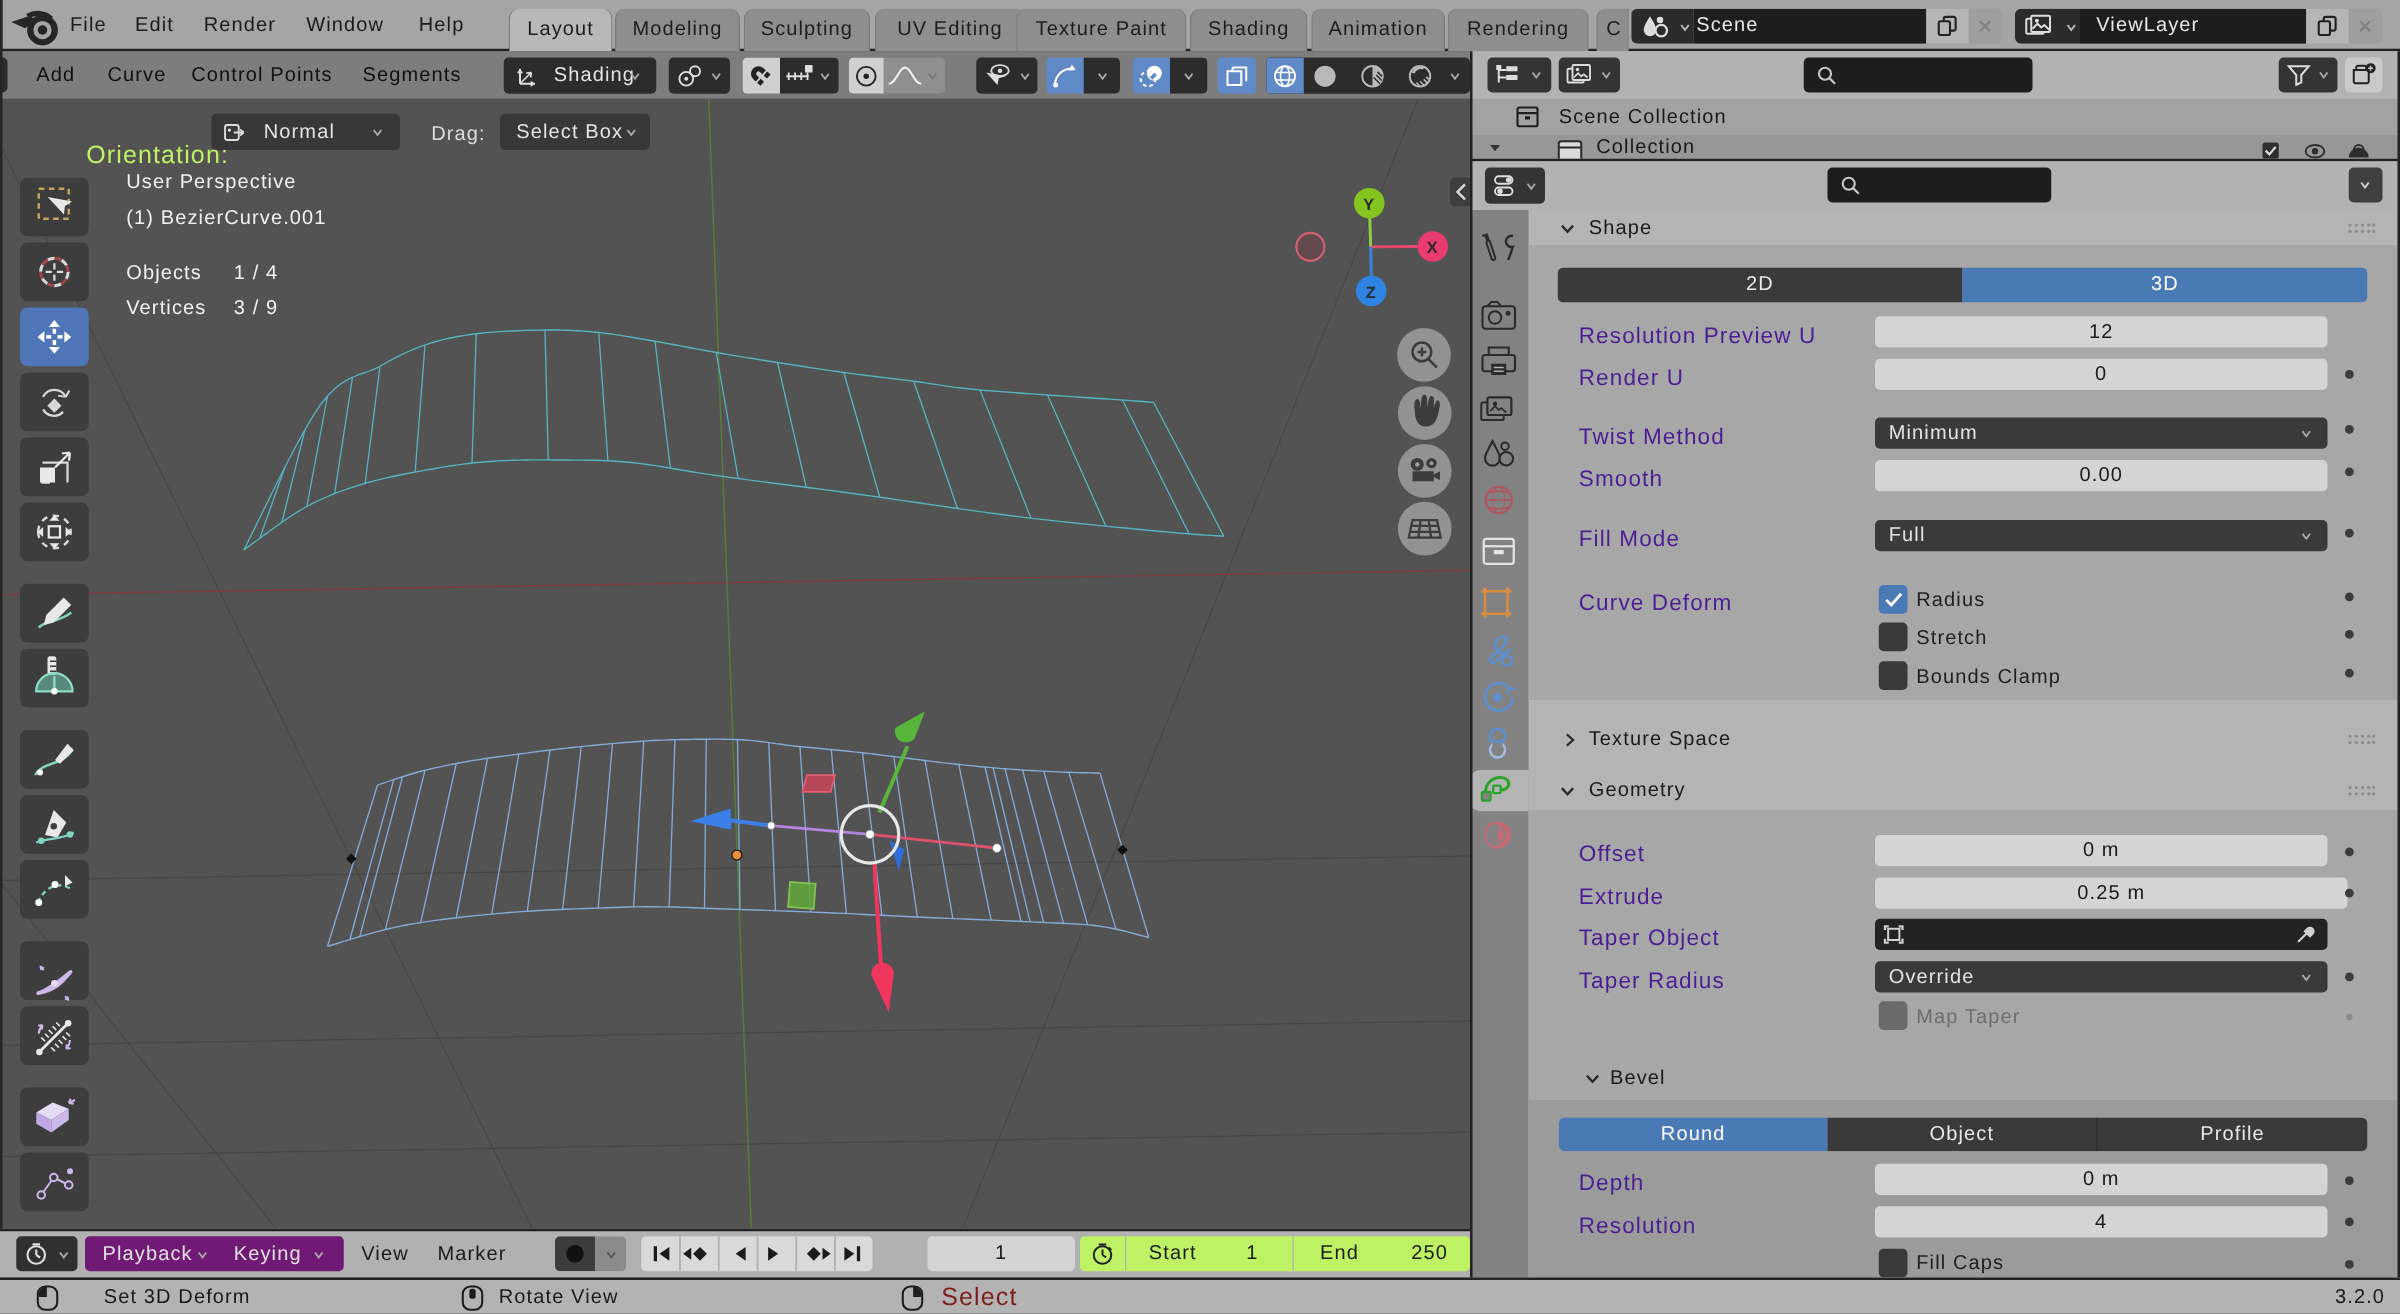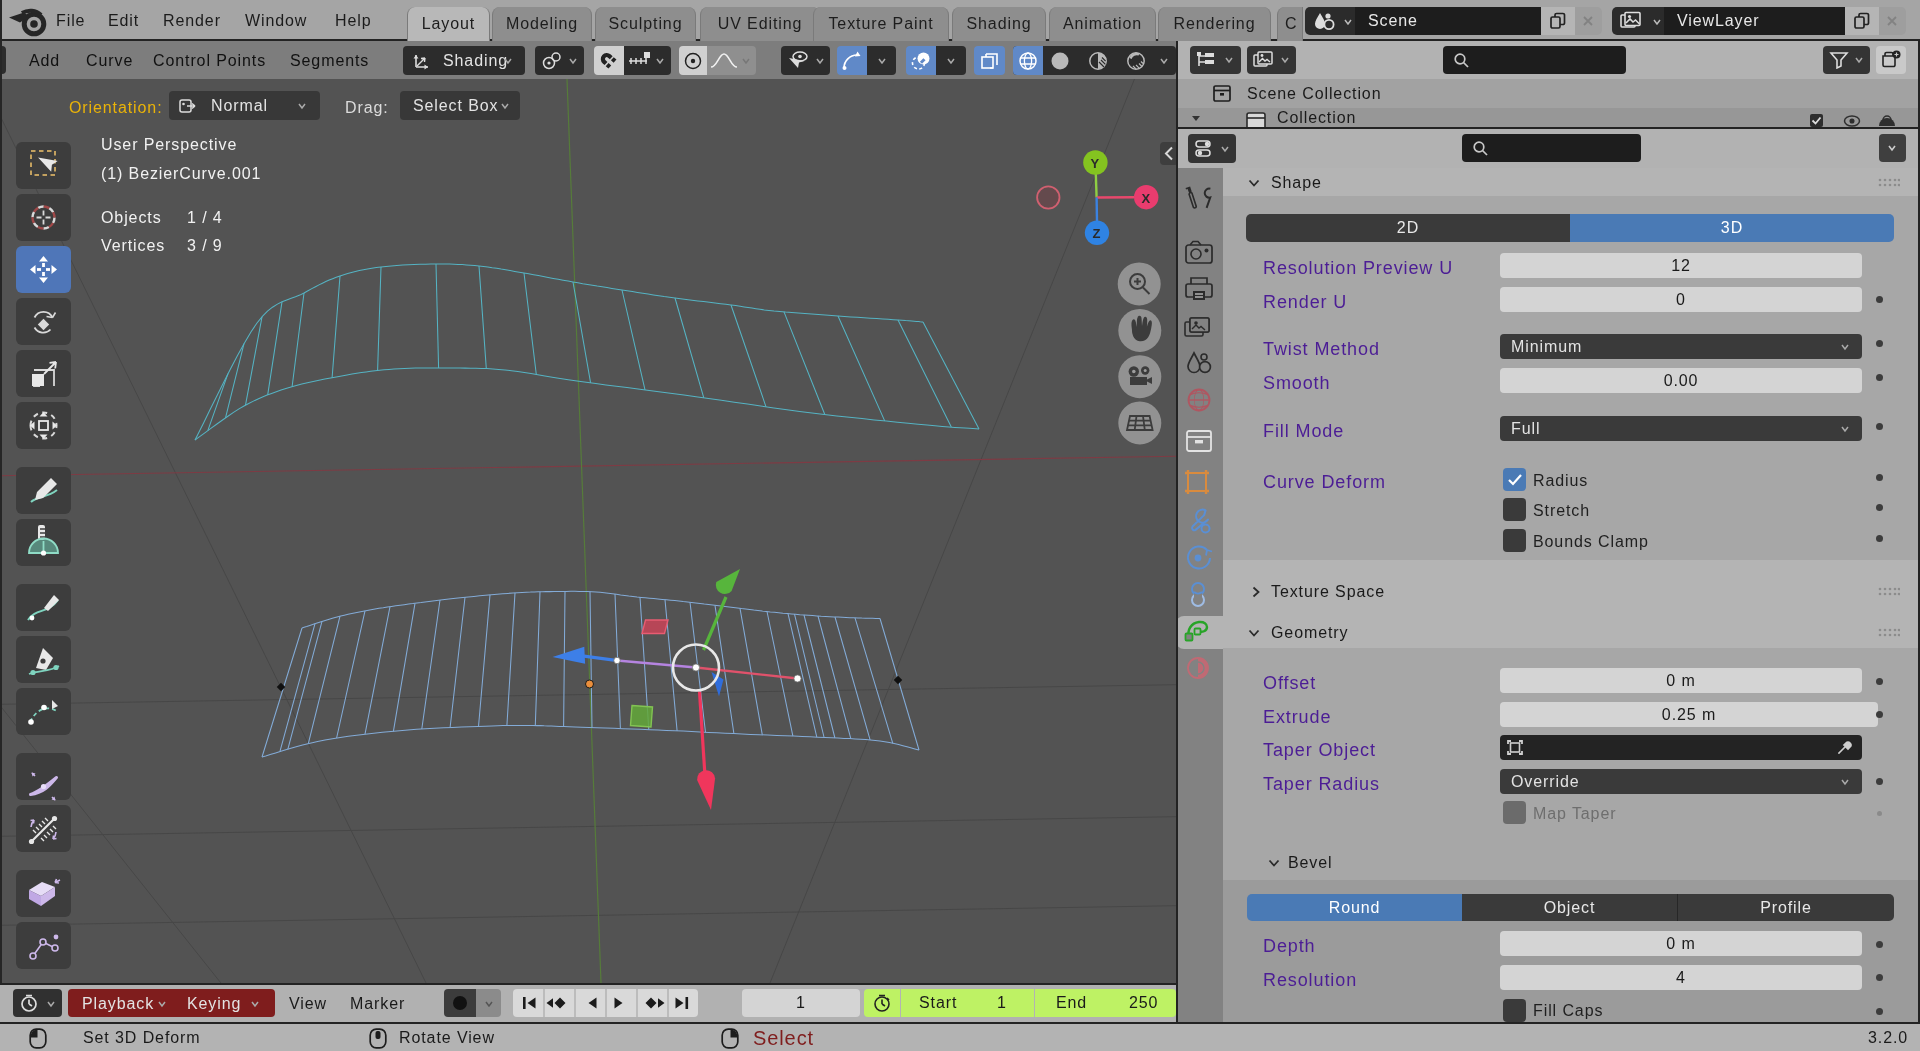--- a/index.html
+++ b/index.html
@@ -64,21 +64,21 @@
     <div class="abs" style="left:1305px;top:7px;width:297px;height:28px;border-radius:5px;overflow:hidden">
       <div class="abs" style="left:0;top:0;width:50px;height:28px;background:#2b2b2b"></div>
       <svg class="abs" style="left:7px;top:4px" width="26" height="20" viewBox="0 0 26 20">
         <path d="M8,2 C5,7 3,10 3,13 a5,5 0 0 0 10,0 C13,10 11,7 8,2 Z" fill="#ddd"></path>
         <circle cx="17" cy="13.5" r="4.6" fill="#2b2b2b" stroke="#ddd" stroke-width="1.8"></circle>
         <circle cx="16" cy="5" r="2.6" fill="#ddd"></circle>
       </svg>
       <svg class="chev" style="left:38px;top:10px" viewBox="0 0 10 10">
           <path d="M2,3 L5,7 L8,3" stroke="#bbb" stroke-width="1.5" fill="none"></path>
         </svg>
-      <div class="abs" style="left:50px;top:0;width:186px;height:28px;background:#1d1d1d;color:#e8e8e8;font-size:16px;line-height:28px;padding-left:13px">Scene</div>
+      <div class="abs" style="left:50px;top:0;width:186px;height:28px;background:#1d1d1d;color:#e8e8e8;font-size:16px;line-height:28px;padding-left:2px">Scene</div>
       <div class="abs" style="left:236px;top:0;width:34px;height:28px;background:#b5b5b5">
         <svg class="abs" style="left:8px;top:5px" width="18" height="18" viewBox="0 0 18 18">
           <rect x="2" y="5" width="9" height="11" rx="1.5" fill="none" stroke="#222" stroke-width="1.7"></rect>
           <path d="M6,5 V3 a1.5,1.5 0 0 1 1.5,-1.5 H14 a1.5,1.5 0 0 1 1.5,1.5 V11 a1.5,1.5 0 0 1 -1.5,1.5 H11" fill="none" stroke="#222" stroke-width="1.7"></path>
         </svg>
       </div>
       <div class="abs" style="left:270px;top:0;width:27px;height:28px;background:#9e9e9e">
         <svg class="abs" style="left:6px;top:7px" width="14" height="14" viewBox="0 0 14 14">
             <path d="M3,3 L11,11 M11,3 L3,11" stroke="#828282" stroke-width="1.8"></path>
           </svg>
@@ -247,21 +247,21 @@
         <circle cx="11" cy="11" r="8.2" fill="none" stroke="#b9b9b9" stroke-width="1.5"></circle>
         <path d="M5.5,8.5 A6.5,6.5 0 0 1 14,4.5" fill="none" stroke="#b9b9b9" stroke-width="2.4"></path>
         <path d="M8,16 l3,3 M11,15 l3.4,3.4 M14,13.5 l3,3 M16,11.5 l2,2" stroke="#b9b9b9" stroke-width="1.2"></path>
       </svg>
       <svg class="chev" style="left:146px;top:10px" viewBox="0 0 10 10">
           <path d="M2,3 L5,7 L8,3" stroke="#aaa" stroke-width="1.5" fill="none"></path>
         </svg>
     </div>
   </div>
   <div id="row3" class="abs">
-    <span class="abs" style="left:69px;top:0;color:#eab308;font-size:16px;line-height:58px">Orientation:</span>
+    <span class="abs" style="left:69px;top:16px;color:#bef264;font-size:20px;line-height:58px">Orientation:</span>
     <div class="darkfield" style="left:169px;top:12px;width:151px;height:29px;background:#383838">
       <svg class="abs" style="left:8px;top:5px" width="22" height="20" viewBox="0 0 22 20">
         <rect x="3" y="4" width="11" height="12" rx="2" fill="none" stroke="#ddd" stroke-width="1.5"></rect>
         <path d="M10,10 h8 M18,10 l-3,-2.5 M18,10 l-3,2.5" stroke="#ddd" stroke-width="1.5" fill="none"></path>
         <circle cx="6.5" cy="8" r="1.3" fill="#ddd"></circle>
       </svg>
       <span class="wlabel abs" style="left:42px;top:4px;line-height:22px">Normal</span>
       <svg class="chev" style="left:128px;top:10px" viewBox="0 0 10 10">
           <path d="M2,3 L5,7 L8,3" stroke="#aaa" stroke-width="1.5" fill="none"></path>
         </svg>
@@ -719,21 +719,21 @@
   <div id="timeline" class="abs">
     <div class="darkfield" style="left:13px;top:4px;width:49px;height:28px;background:#303030">
       <svg class="abs" style="left:7px;top:5px" width="19" height="19" viewBox="0 0 19 19">
         <circle cx="9" cy="10" r="7" fill="none" stroke="#ddd" stroke-width="1.7"></circle>
         <path d="M9,10 L9,5.5 M9,10 L12,12 M6,1.5 h6" stroke="#ddd" stroke-width="1.7" fill="none"></path>
       </svg>
       <svg class="chev" style="left:33px;top:10px" viewBox="0 0 10 10">
           <path d="M2,3 L5,7 L8,3" stroke="#aaa" stroke-width="1.5" fill="none"></path>
         </svg>
     </div>
-    <div class="darkfield" style="left:68px;top:4px;width:207px;height:28px;background:#7f1d1d">
+    <div class="darkfield" style="left:68px;top:4px;width:207px;height:28px;background:#701a75">
       <span class="wlabel abs" style="left:14px;top:4px;line-height:21px">Playback</span>
       <svg class="chev" style="left:89px;top:10px" viewBox="0 0 10 10">
           <path d="M2,3 L5,7 L8,3" stroke="#aaa" stroke-width="1.5" fill="none"></path>
         </svg>
       <span class="wlabel abs" style="left:119px;top:4px;line-height:21px">Keying</span>
       <svg class="chev" style="left:182px;top:10px" viewBox="0 0 10 10">
           <path d="M2,3 L5,7 L8,3" stroke="#aaa" stroke-width="1.5" fill="none"></path>
         </svg>
     </div>
     <span class="abs" style="left:289px;top:0;color:#1a1a1a;font-size:16px;line-height:37px">View</span>

